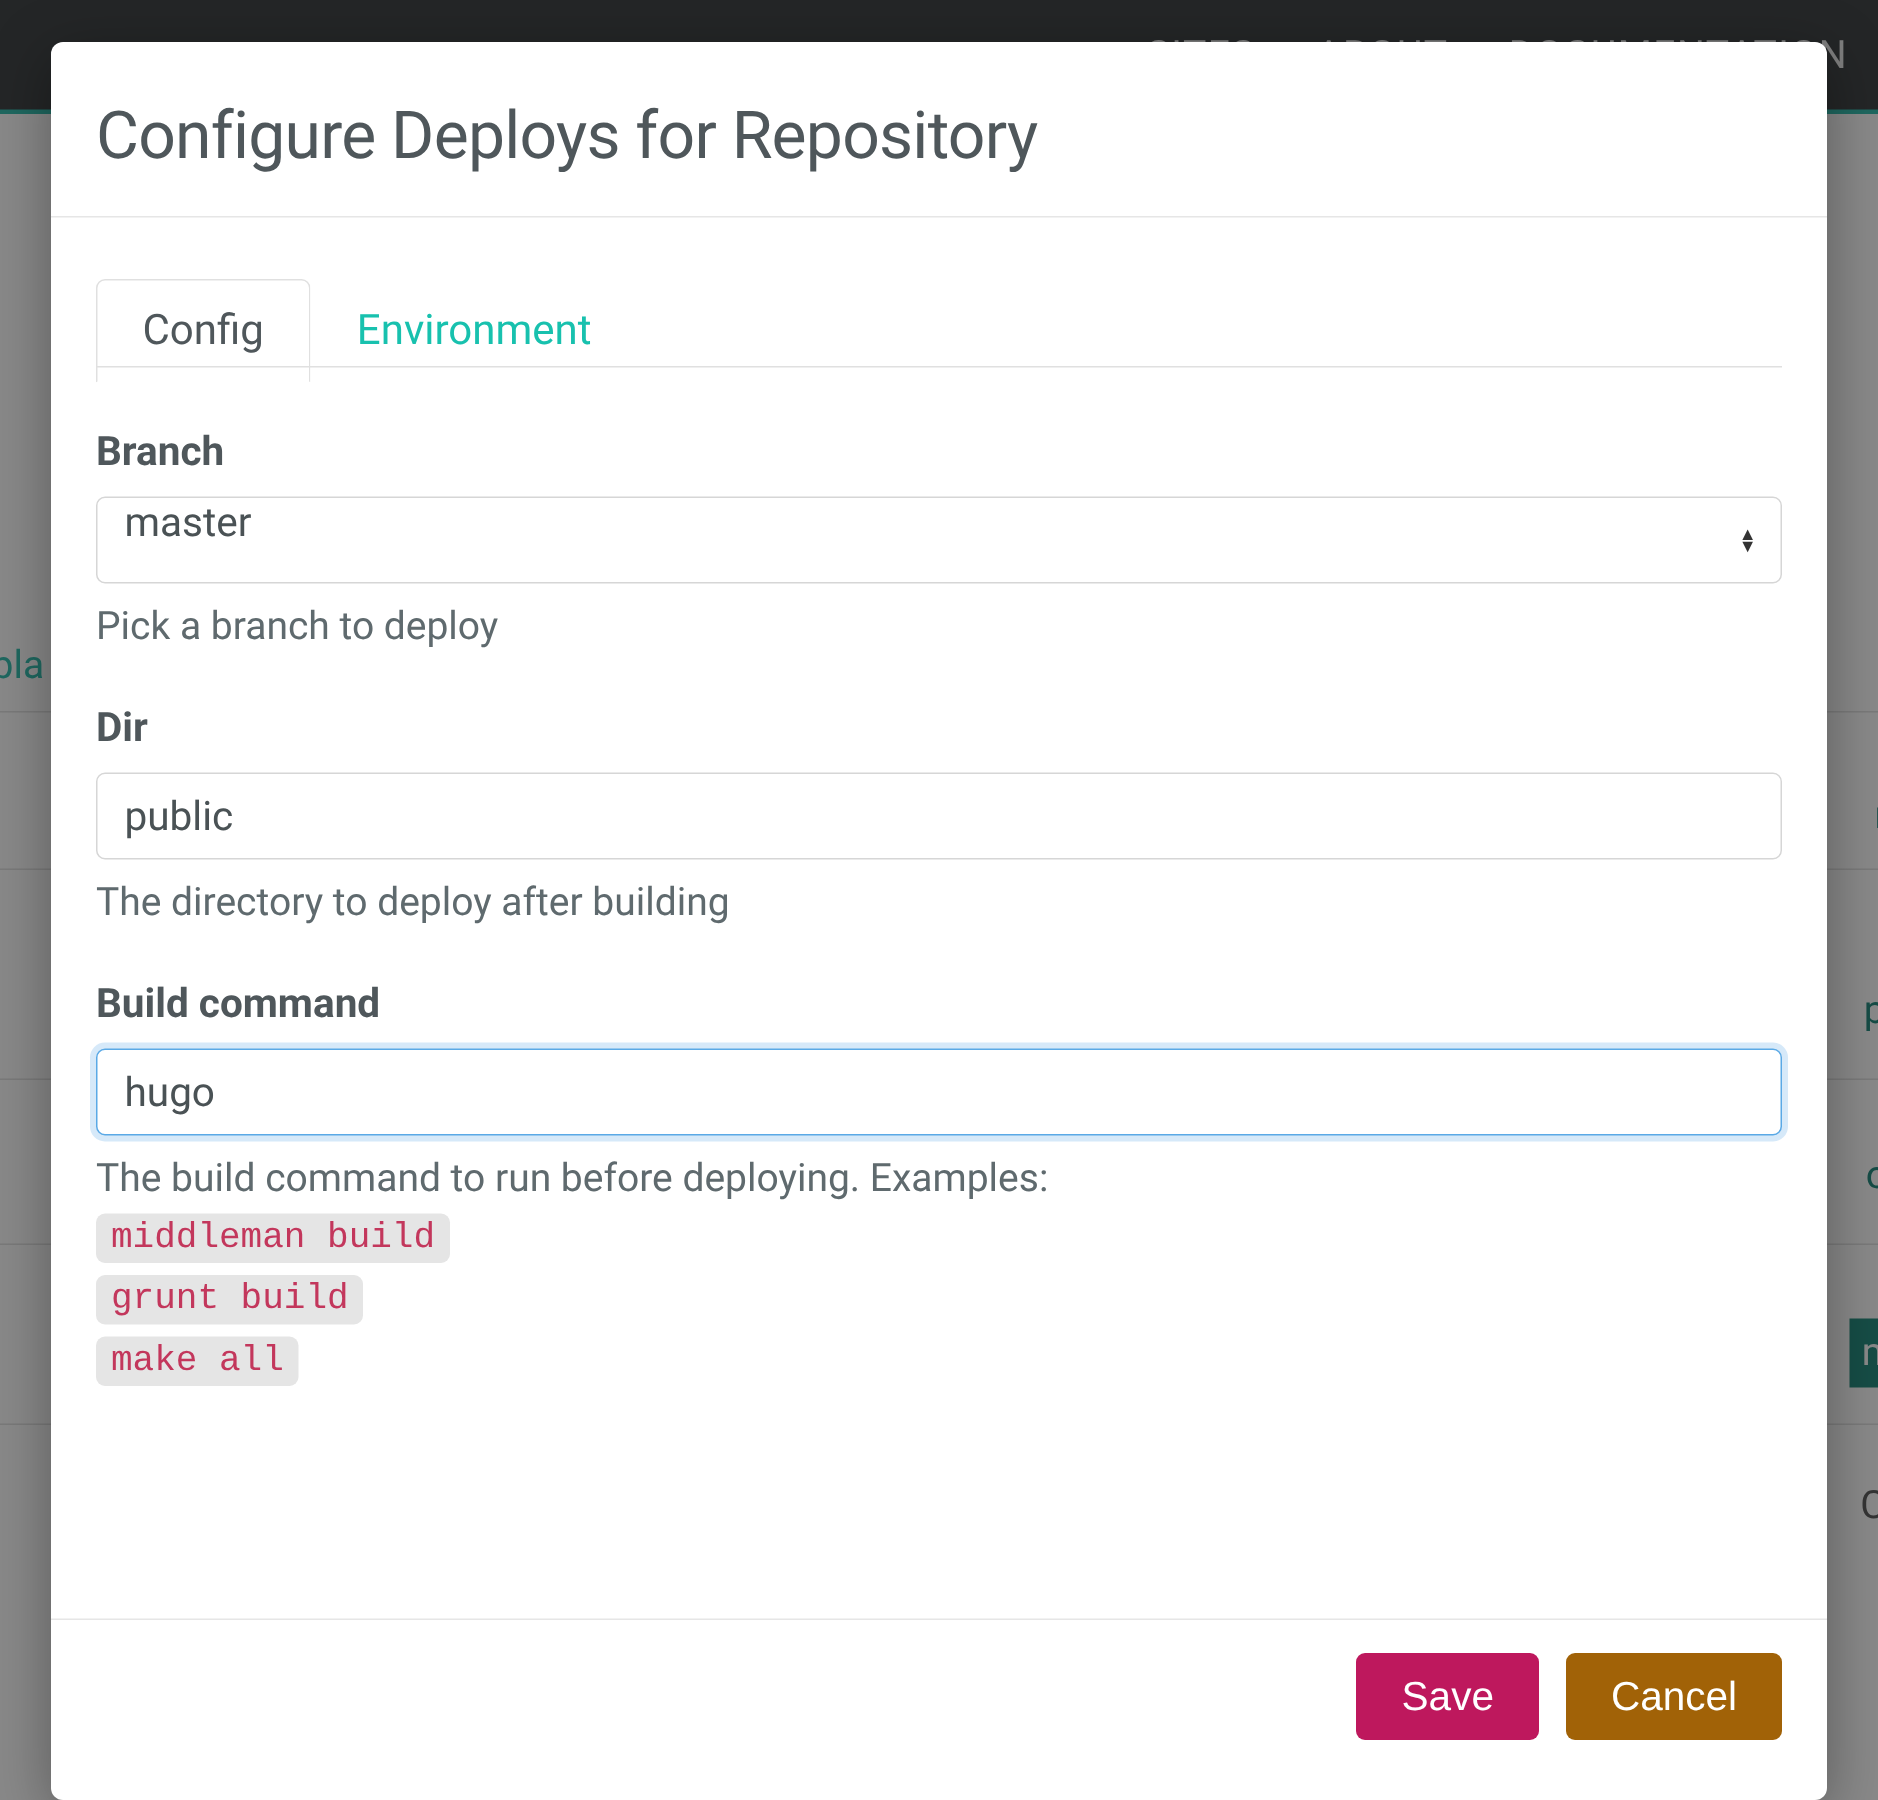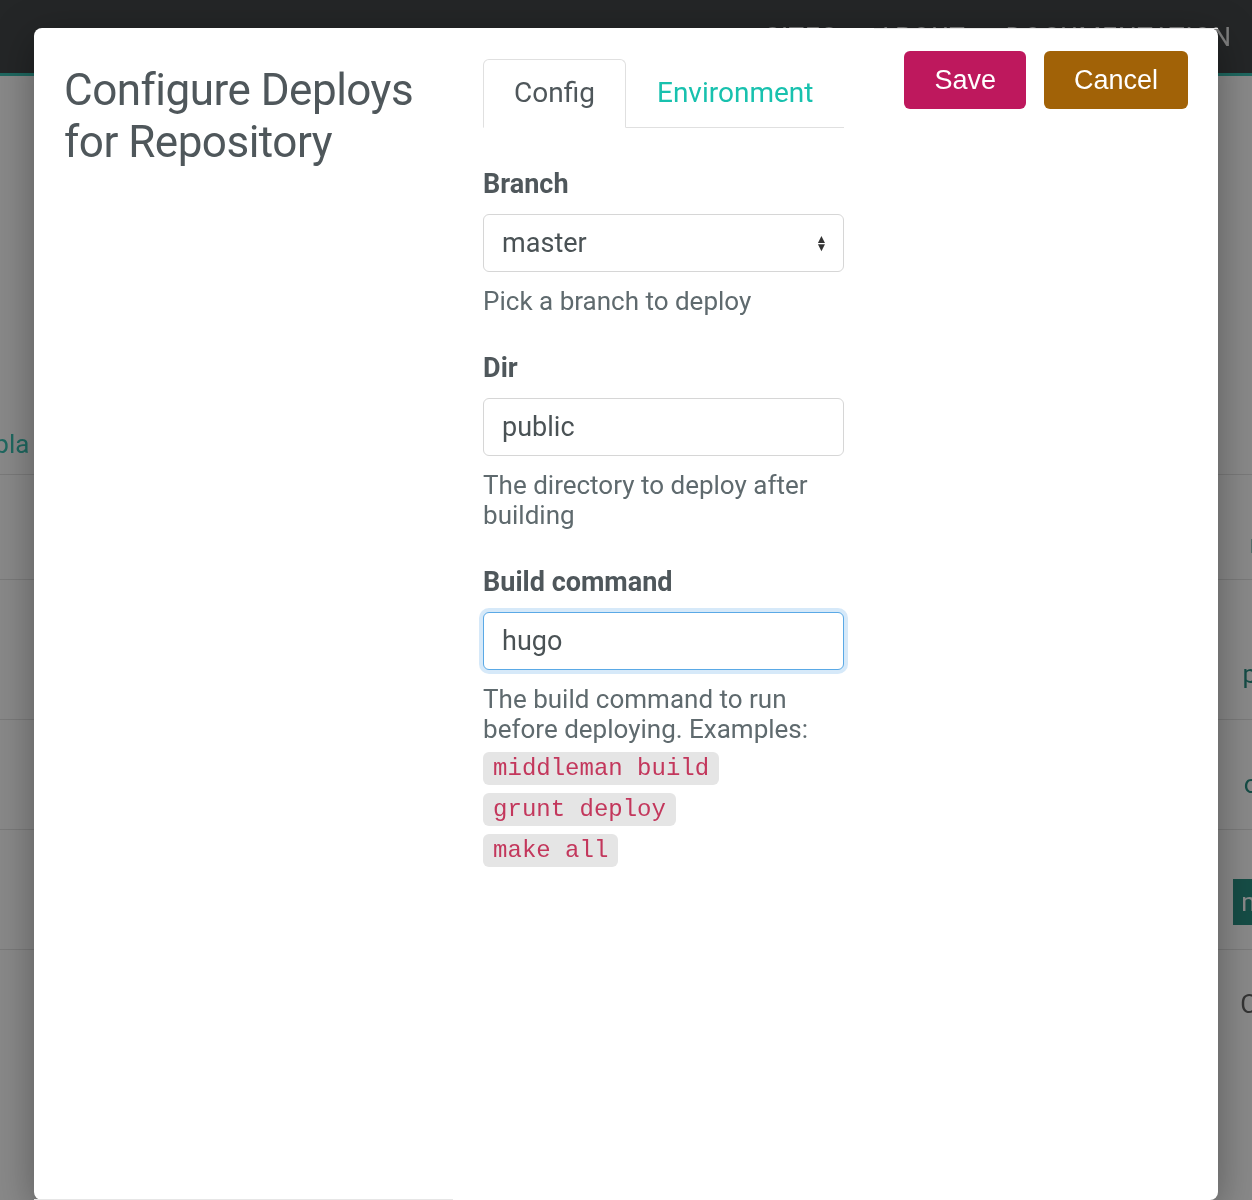--- a/index.html
+++ b/index.html
@@ -47,21 +47,21 @@
   }
 
   .modal {
     position: absolute;
     top: 28px; left: 34px; right: 34px;
     bottom: 0;
     background: #fff;
     border-radius: 8px;
     box-shadow: 0 10px 40px rgba(0,0,0,0.35);
     display: flex;
-    flex-direction: row;
+    flex-direction: column;
   }
 
   .modal-header {
     padding: 36px 30px 28px 30px;
     border-bottom: 1px solid #e6e6e6;
   }
   .modal-title { font-size: 44px; color: #4f575b; font-weight: 400; letter-spacing: -0.5px; }
 
   .modal-body {
     padding: 30px 30px 40px 30px;
@@ -71,41 +71,41 @@
   .tabs {
     display: flex;
     border-bottom: 1px solid #e0e0e0;
     margin-bottom: 40px;
   }
   .tab {
     padding: 16px 30px 18px 30px;
     font-size: 28px;
     cursor: pointer;
     position: relative;
-    top: 1px;
+    top: 11px;
   }
   .tab.active {
     border: 1px solid #e0e0e0;
     border-bottom: 1px solid #fff;
     border-radius: 6px 6px 0 0;
     color: #4f575b;
   }
   .tab.inactive { color: #18c1ae; border: 1px solid transparent; }
 
   .field { margin-bottom: 36px; }
   .field-label { font-size: 27px; color: #4f575b; font-weight: 700; margin-bottom: 14px; display:block; }
   .field-help { font-size: 26px; color: #5f6a6e; margin-top: 14px; }
 
   .select-wrap {
     position: relative;
     border: 1px solid #d6d6d6;
     border-radius: 6px;
     height: 58px;
     display: flex;
-    align-items: center;
+    align-items: flex-start;
     padding: 0 18px;
     font-size: 27px;
     color: #4a5255;
     background: #fff;
   }
   .select-arrows {
     position: absolute; right: 16px; top: 50%; transform: translateY(-50%);
     display: flex; flex-direction: column; gap: 0; font-size: 12px; color: #333;
     line-height: 8px;
   }
@@ -210,21 +210,21 @@
       <input class="text-input" type="text" value="public" style="">
       <div class="field-help">The directory to deploy after building</div>
     </div>
 
     <div class="field">
       <label class="field-label">Build command</label>
       <input class="text-input focused" type="text" value="hugo" style="">
       <div class="field-help">The build command to run before deploying. Examples:</div>
       <div>
         <span class="code-pill">middleman build</span><br>
-        <span class="code-pill">grunt deploy</span><br>
+        <span class="code-pill">grunt build</span><br>
         <span class="code-pill">make all</span>
       </div>
     </div>
 
   </div>
 
   <div class="modal-footer">
     <button class="btn btn-primary">Save</button>
     <button class="btn btn-secondary">Cancel</button>
   </div>

